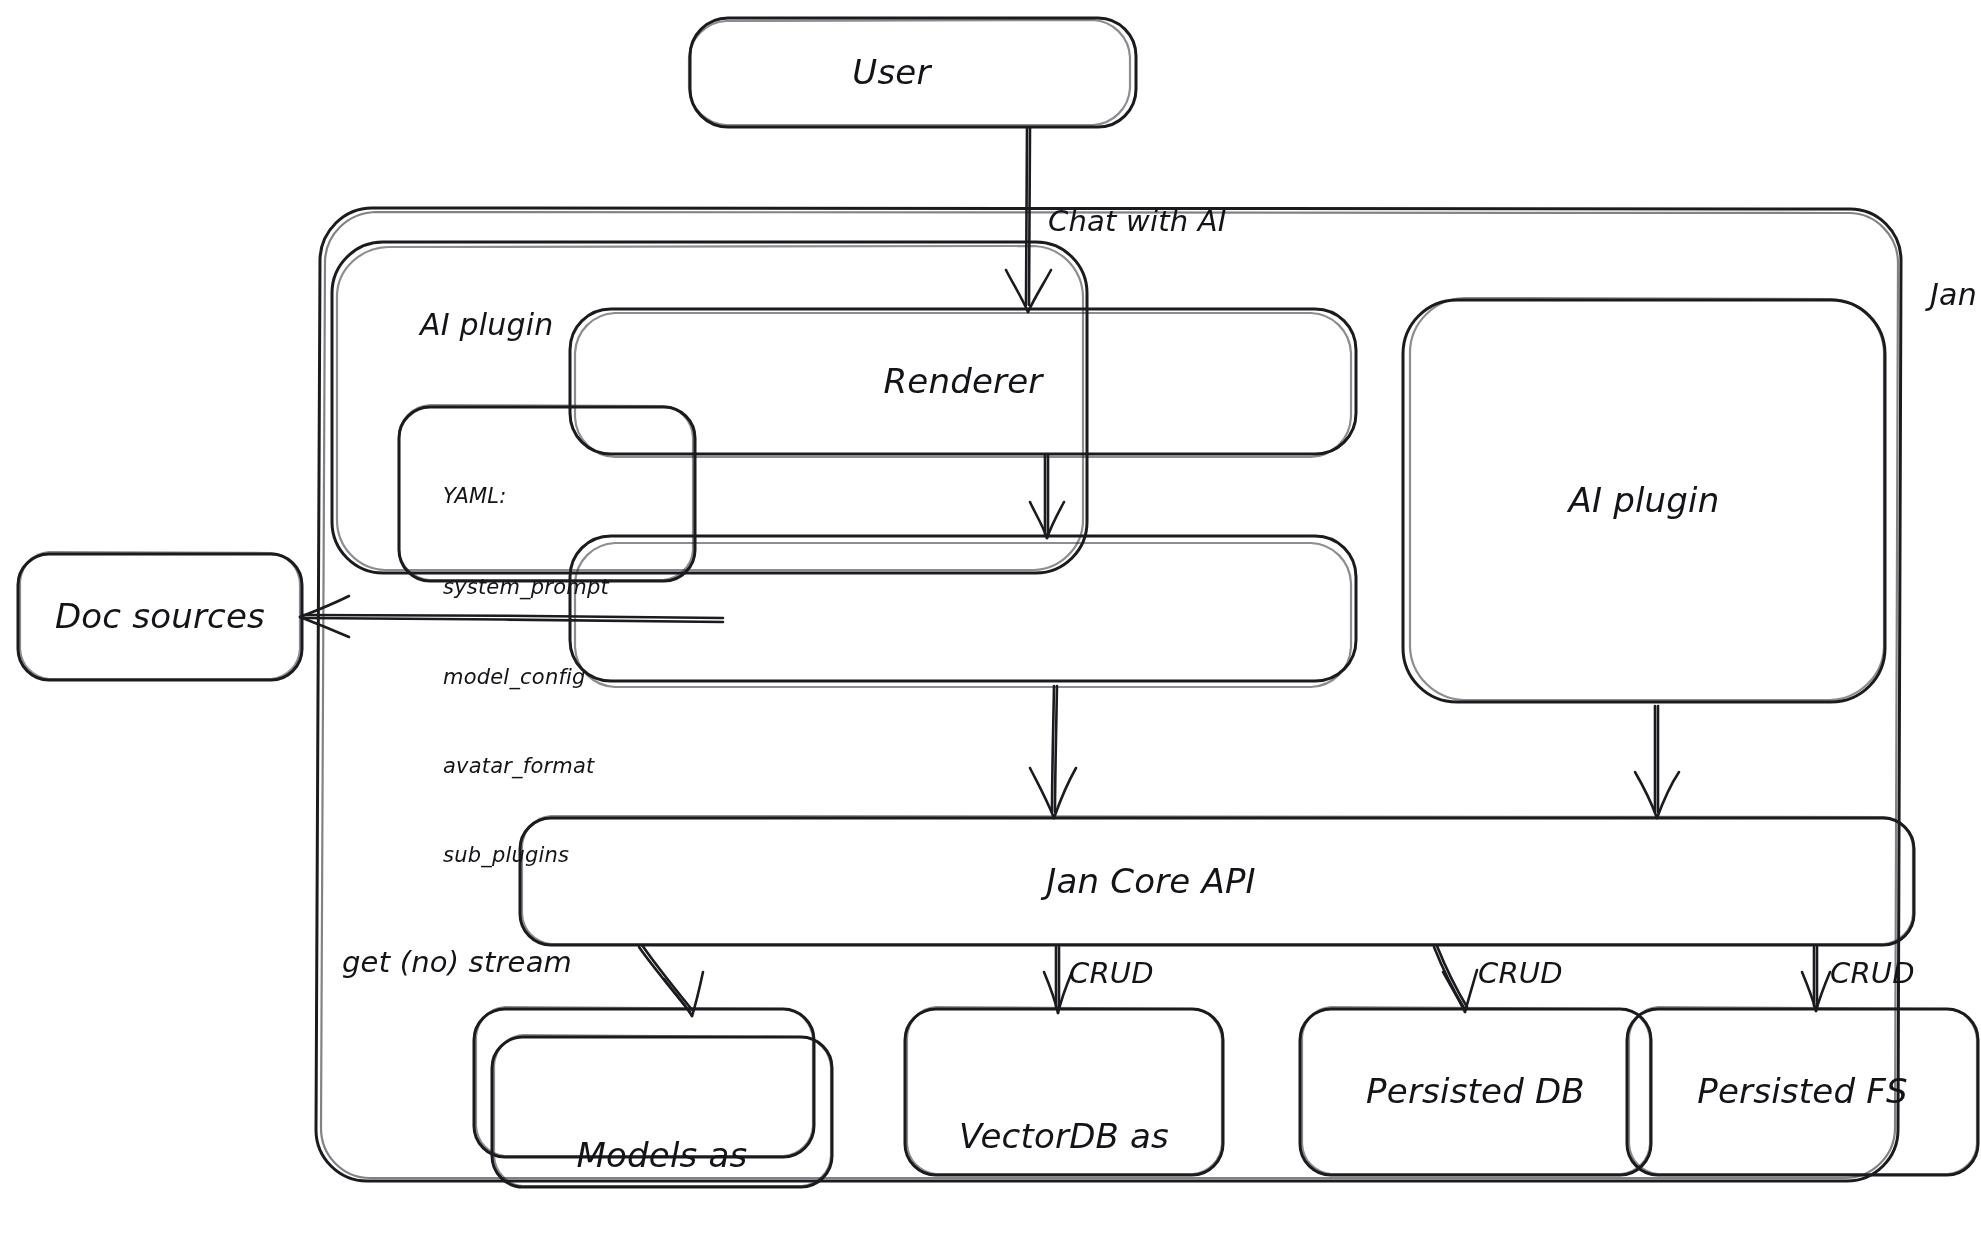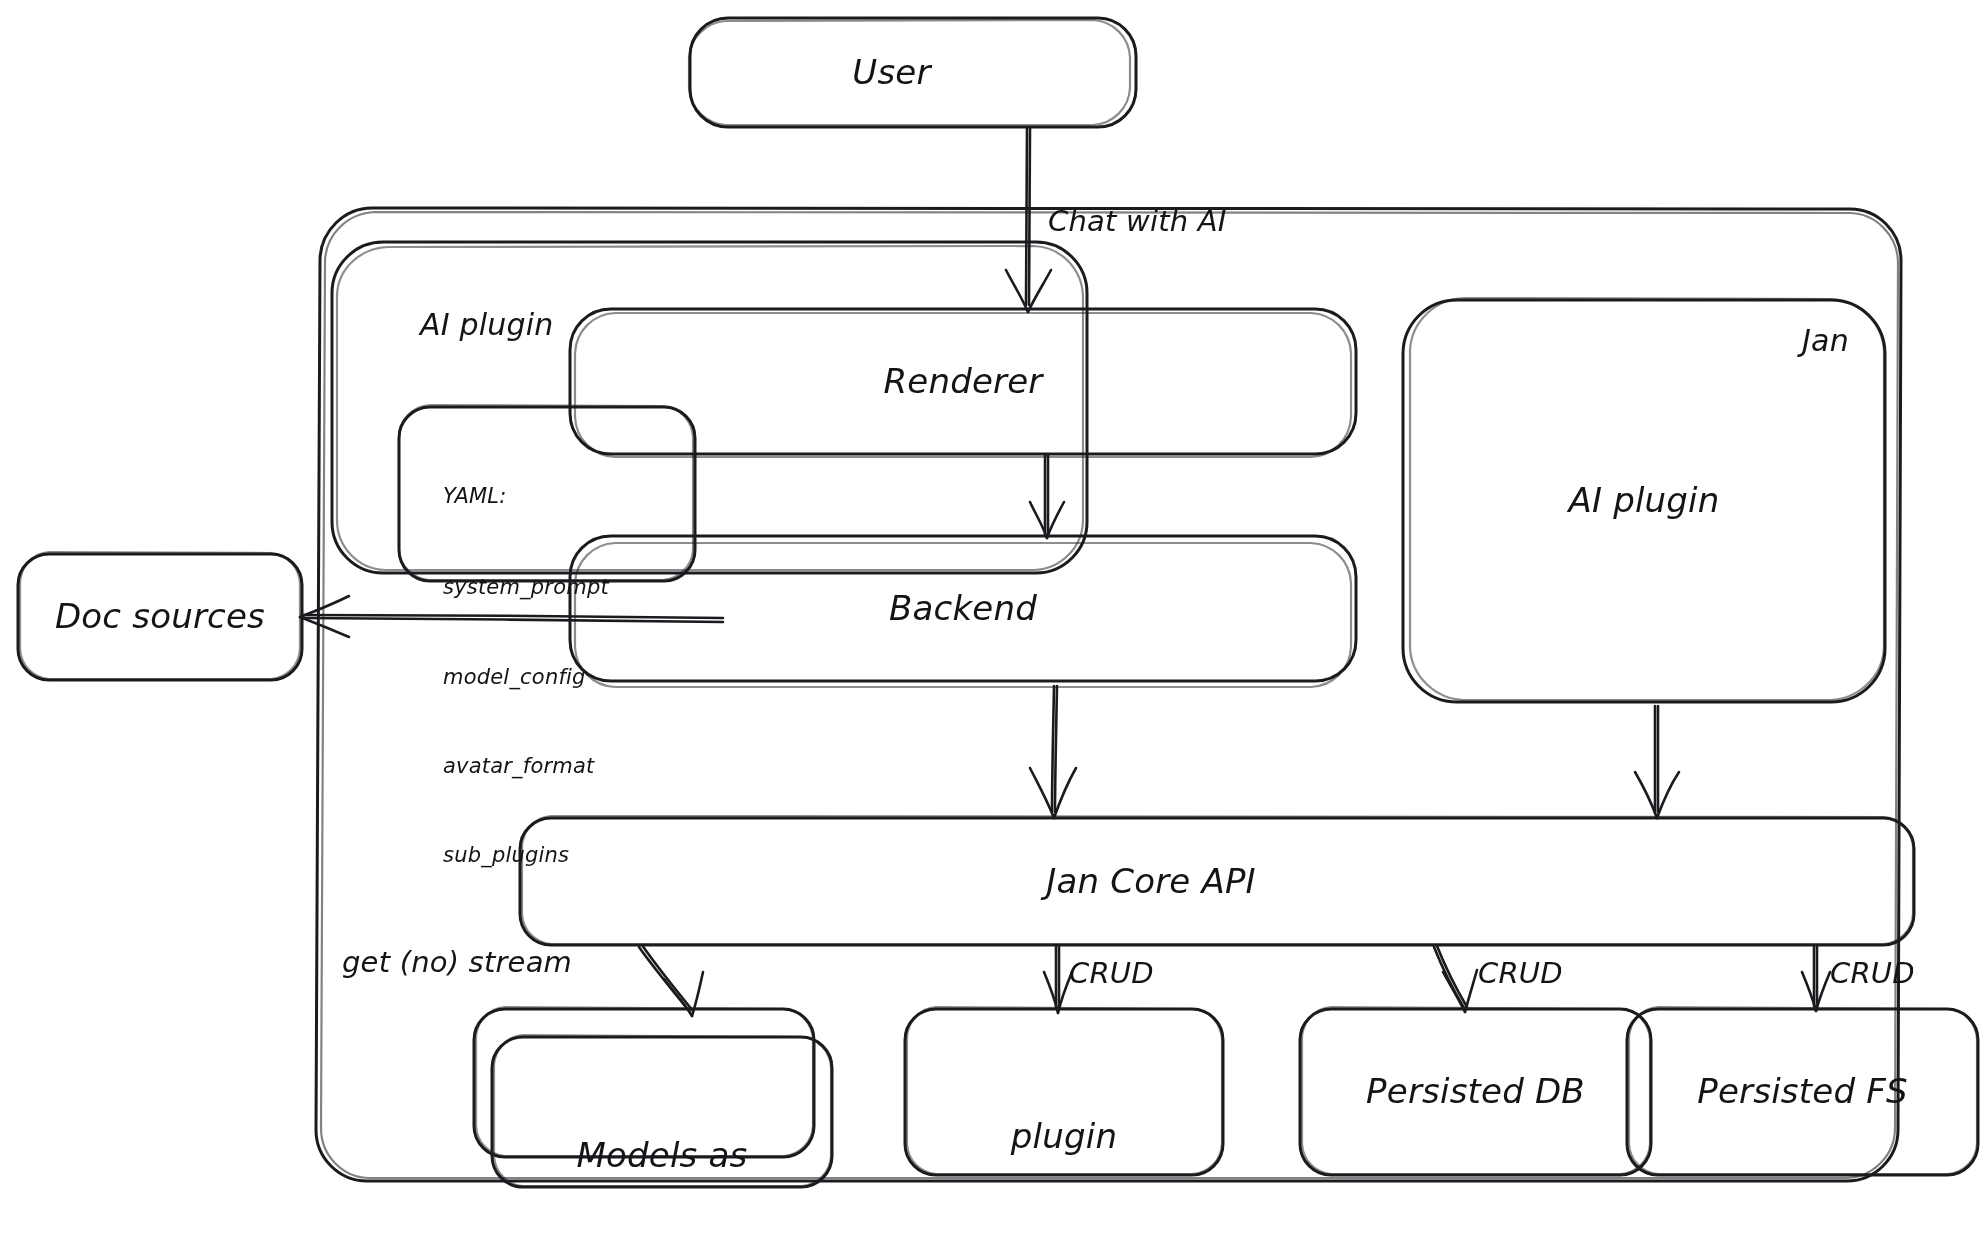--- a/index.html
+++ b/index.html
@@ -205,42 +205,42 @@
 
     <g>
       <path class="stroke arrowline" d="M 1814 947 C 1814 968 1814 988 1814 1006"></path>
       <path class="stroke arrowline" d="M 1817 947 C 1817 968 1817 988 1817 1006"></path>
       <path class="stroke arrowline" d="M 1802 972 C 1807 984 1812 996 1816 1011"></path>
       <path class="stroke arrowline" d="M 1830 972 C 1825 984 1820 996 1816 1011"></path>
     </g>
 
   </svg>
 
-  <div class="label container-label" style="left:1802px; top:276px;margin-top:46px;">Jan</div>
+  <div class="label container-label" style="left:1930px; top:276px;">Jan</div>
 
   <div class="label container-label" style="left:420px; top:306px;">AI plugin</div>
 
   <div class="label node-label centerbox" style="left:690px; top:18px; width:403px; height:109px;">User</div>
 
   <div class="label node-label centerbox" style="left:570px; top:309px; width:786px; height:145px;">Renderer</div>
 
-  <div class="label node-label centerbox" style="left:570px; top:536px; width:786px; height:145px;">Backend</div>
 
   <div class="label node-label centerbox" style="left:1403px; top:300px; width:482px; height:402px;">AI plugin</div>
 
   <div class="label node-label centerbox" style="left:520px; top:818px; width:1262px; height:127px;">Jan Core API</div>
 
   <div class="label node-label centerbox" style="left:18px; top:554px; width:284px; height:126px;">Doc sources</div>
 
   <div class="label node-label two-line" style="left:492px; top:1052px; width:340px; text-align:center;">
     <div>Models as</div>
     
   </div>
 
   <div class="label node-label two-line" style="left:905px; top:1033px; width:318px; text-align:center;">
+    <div>VectorDB as</div>
     <div>plugin</div>
   </div>
 
   <div class="label node-label centerbox" style="left:1300px; top:1009px; width:351px; height:166px;">Persisted DB</div>
 
   <div class="label node-label centerbox" style="left:1627px; top:1009px; width:351px; height:166px;border-radius:24px;">Persisted FS</div>
 
   <div class="label yaml-label" style="left:443px; top:422px;">
     <div class="yaml-head">YAML:</div>
     <div>system_prompt</div>

